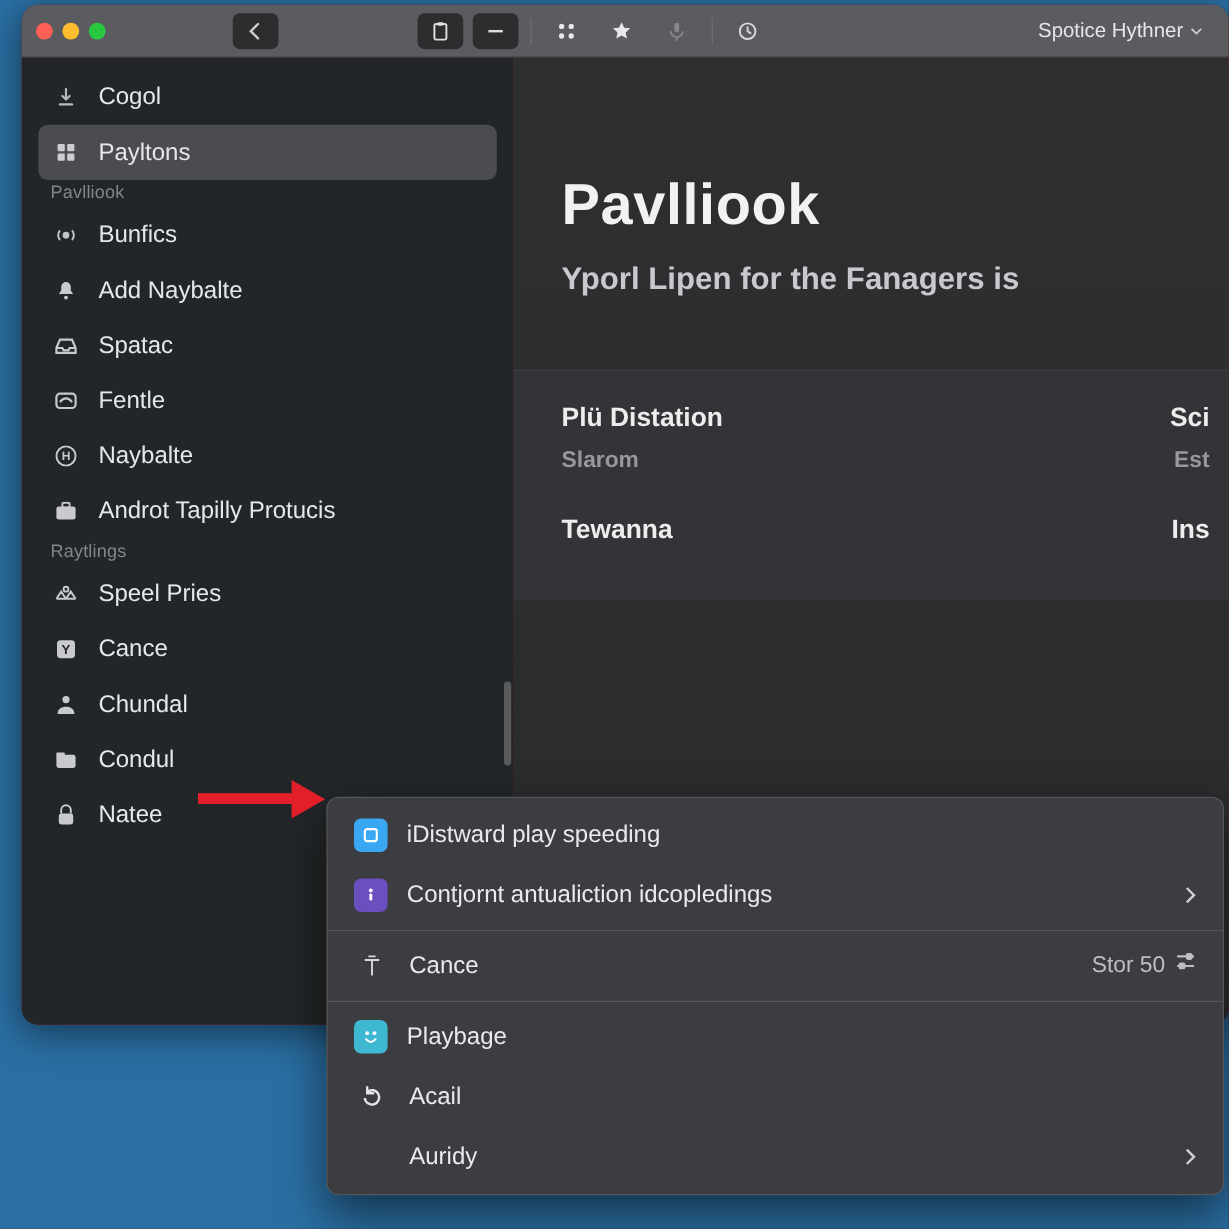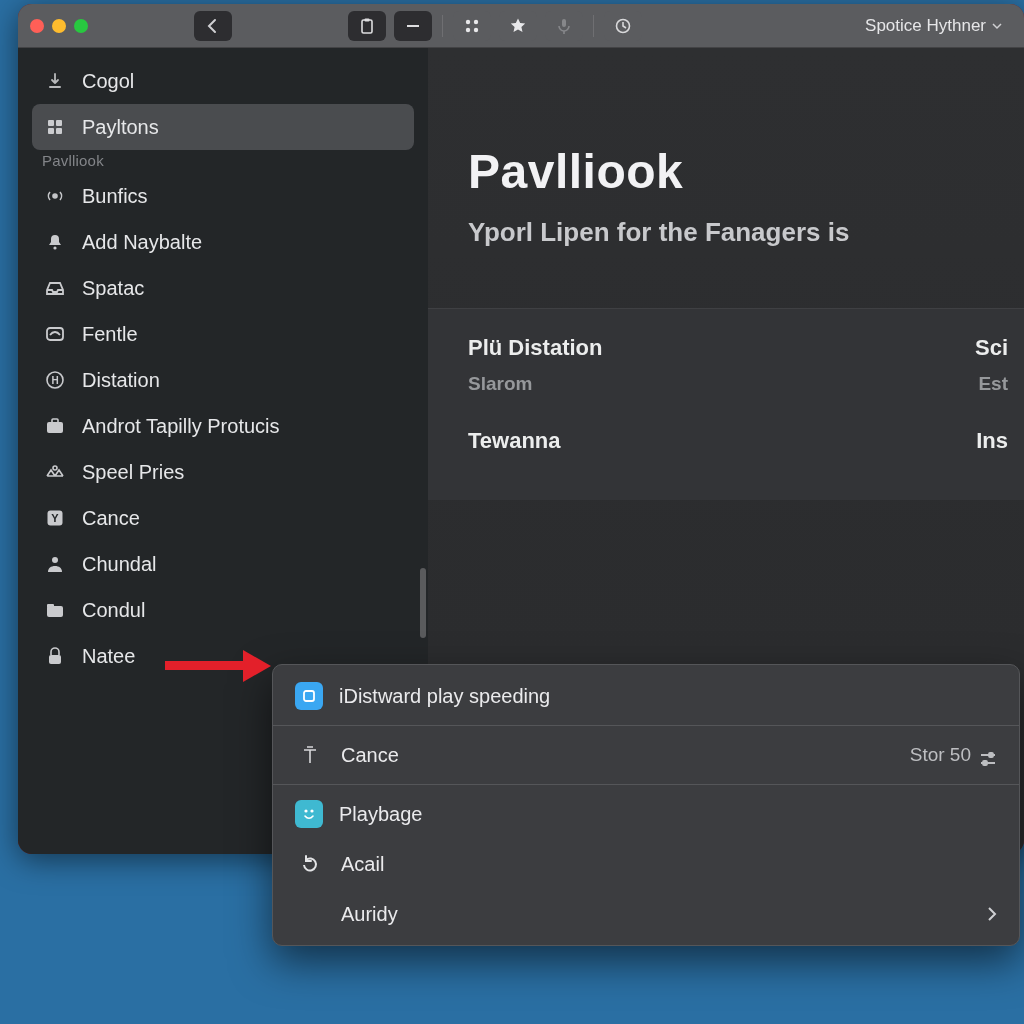--- a/index.html
+++ b/index.html
@@ -124,21 +124,21 @@
   .cm-item {
     display:flex; align-items:center;
     gap:16px;
     height:50px;
     padding:0 22px;
     font-size:20px;
   }
   .cm-item .ico { width:30px; display:flex; justify-content:center; }
   .cm-item .ico.box { width:28px;height:28px;border-radius:6px;display:flex;align-items:center;justify-content:center;}
   .cm-item .chev { margin-left:auto; color:#bdbec1; }
-  .cm-item .right-text { margin-left:auto; color:#bdbec1; font-size:19px; display:flex;align-items:flex-end;gap:8px;}
+  .cm-item .right-text { margin-left:auto; color:#bdbec1; font-size:19px; display:flex;align-items:flex-start;gap:8px;}
   .cm-sep { height:1px; background:#555659; margin:4px 0; }
 
   
   .arrow {
     position:absolute;
     left:165px; top:650px;
     width:110px; height:30px;
     z-index:60;
     pointer-events:none;
   }
@@ -284,32 +284,33 @@
           </span>
         <span>Fentle</span>
       </div>
       <div class="sb-item">
         <span class="ico">
             <svg width="18" height="18" viewBox="0 0 18 18">
               <circle cx="9" cy="9" r="8" fill="none" stroke="#c9cacd" stroke-width="1.6"></circle>
               <text x="9" y="12.5" text-anchor="middle" font-size="10" fill="#c9cacd" font-weight="700">H</text>
             </svg>
           </span>
-        <span>Distation</span>
+        <span>Naybalte</span>
       </div>
       <div class="sb-item">
         <span class="ico">
             <svg width="20" height="16" viewBox="0 0 20 16" fill="#c9cacd">
               <rect x="2" y="4" width="16" height="11" rx="2"></rect>
               <rect x="7" y="1" width="6" height="4" rx="1" fill="none" stroke="#c9cacd" stroke-width="1.6"></rect>
             </svg>
           </span>
         <span>Androt Tapilly Protucis</span>
       </div>
 
+      <div class="sb-section">Raytlings</div>
 
       <div class="sb-item">
         <span class="ico">
             <svg width="20" height="16" viewBox="0 0 20 16" stroke="#c9cacd" stroke-width="1.6" fill="none">
               <circle cx="10" cy="4" r="2"></circle>
               <path d="M2 12l4-6 4 6M10 12l4-6 4 6M2 12h8m0 0h8"></path>
             </svg>
           </span>
         <span>Speel Pries</span>
       </div>
@@ -378,20 +379,34 @@
 
 <div class="contextmenu">
   <div class="cm-item">
     <span class="ico box" style="background:#3aa7f2">
       <svg width="16" height="16" viewBox="0 0 16 16">
           <rect x="3" y="3" width="10" height="10" rx="2" fill="none" stroke="#fff" stroke-width="1.8"></rect>
         </svg>
     </span>
     <span>iDistward play speeding</span>
   </div>
+  <div class="cm-item">
+    <span class="ico box" style="background:#6b4fbf">
+      <svg width="16" height="16" viewBox="0 0 16 16" fill="#fff">
+          <circle cx="8" cy="4" r="1.6"></circle>
+          <rect x="6.8" y="6.5" width="2.4" height="6" rx="1.2"></rect>
+        </svg>
+    </span>
+    <span>Contjornt antualiction idcopledings</span>
+    <span class="chev">
+      <svg width="10" height="14" viewBox="0 0 10 14">
+          <path d="M2 1l6 6-6 6" stroke="#cfd0d3" stroke-width="2" fill="none"></path>
+        </svg>
+    </span>
+  </div>
   <div class="cm-sep"></div>
   <div class="cm-item">
     <span class="ico">
       <svg width="18" height="20" viewBox="0 0 18 20" stroke="#d7d8da" stroke-width="1.6" fill="none">
           <path d="M3 5h12M9 5v13M6 2h6"></path>
         </svg>
     </span>
     <span>Cance</span>
     <span class="right-text">
       <span>Stor 50</span>

